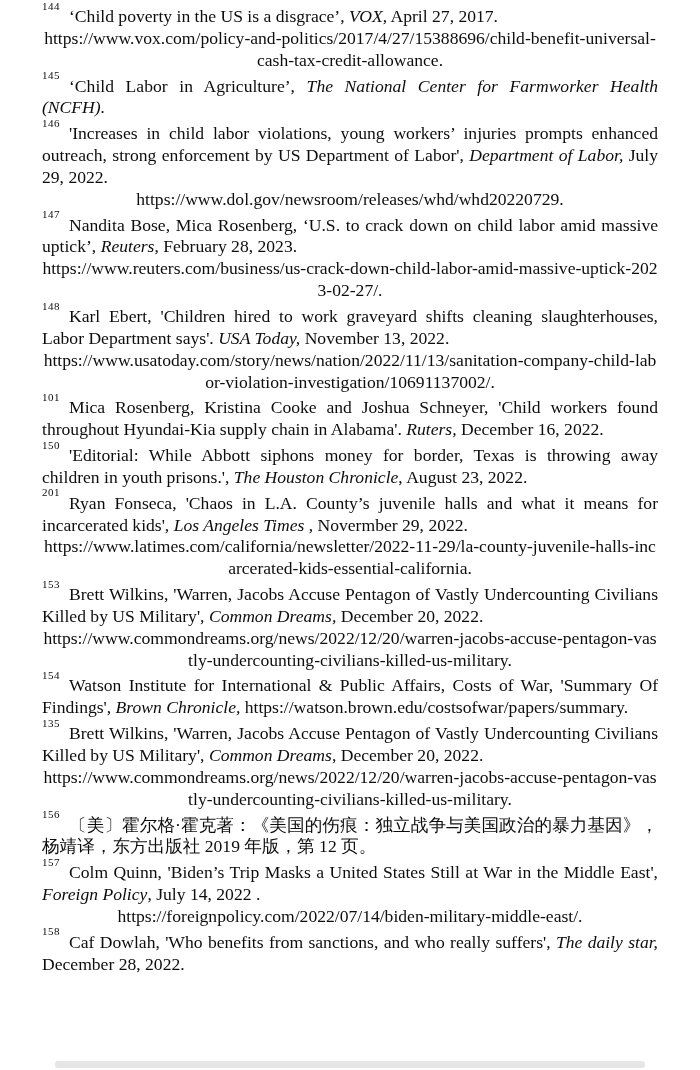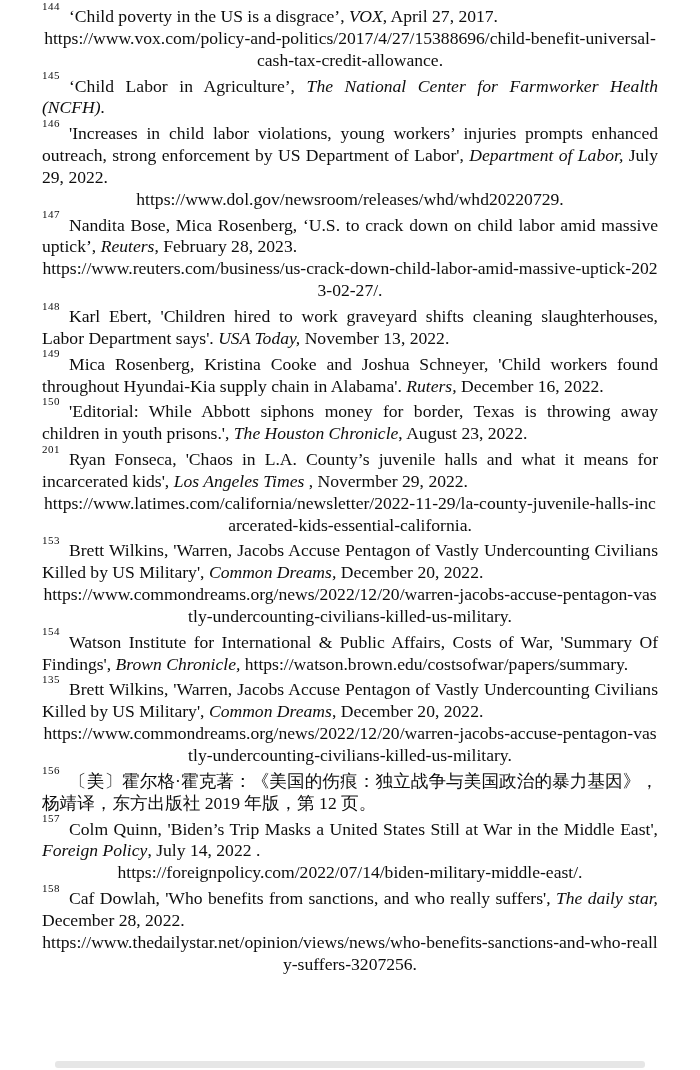--- a/index.html
+++ b/index.html
@@ -48,26 +48,26 @@
 </style>
 </head>
 <body>
 
 <div class="page">
   <div>
       <p class="fn"><sup class="fnum">144</sup><span>‘Child poverty in the US is a disgrace’, </span><span class="it">VOX</span><span>, April 27, 2017.</span><span class="url">https://www.vox.com/policy-and-politics/2017/4/27/15388696/child-benefit-universal-cash-tax-credit-allowance.</span></p>
       <p class="fn"><sup class="fnum">145</sup><span>‘Child Labor in Agriculture’, </span><span class="it">The National Center for Farmworker Health (NCFH).</span></p>
       <p class="fn"><sup class="fnum">146</sup><span>'Increases in child labor violations, young workers’ injuries prompts enhanced outreach, strong enforcement by US Department of Labor', </span><span class="it">Department of Labor,</span><span> July 29, 2022.</span><span class="url">https://www.dol.gov/newsroom/releases/whd/whd20220729.</span></p>
       <p class="fn"><sup class="fnum">147</sup><span>Nandita Bose, Mica Rosenberg, ‘U.S. to crack down on child labor amid massive uptick’, </span><span class="it">Reuters</span><span>, February 28, 2023.</span><span class="url">https://www.reuters.com/business/us-crack-down-child-labor-amid-massive-uptick-2023-02-27/.</span></p>
-      <p class="fn"><sup class="fnum">148</sup><span>Karl Ebert, 'Children hired to work graveyard shifts cleaning slaughterhouses, Labor Department says'. </span><span class="it">USA Today,</span><span> November 13, 2022.</span></p>
-      <p class="fn"><sup class="fnum">149</sup><span>Mica Rosenberg, Kristina Cooke and Joshua Schneyer, 'Child workers found throughout Hyundai-Kia supply chain in Alabama'. </span><span class="it">Ruters,</span><span> December 16, 2022.</span></p>
+      <p class="fn"><sup class="fnum">148</sup><span>Karl Ebert, 'Children hired to work graveyard shifts cleaning slaughterhouses, Labor Department says'. </span><span class="it">USA Today,</span><span> November 13, 2022.</span><span class="url">https://www.usatoday.com/story/news/nation/2022/11/13/sanitation-company-child-labor-violation-investigation/10691137002/.</span></p>
+      <p class="fn"><sup class="fnum">101</sup><span>Mica Rosenberg, Kristina Cooke and Joshua Schneyer, 'Child workers found throughout Hyundai-Kia supply chain in Alabama'. </span><span class="it">Ruters,</span><span> December 16, 2022.</span></p>
       <p class="fn"><sup class="fnum">150</sup><span>'Editorial: While Abbott siphons money for border, Texas is throwing away children in youth prisons.', </span><span class="it">The Houston Chronicle</span><span>, August 23, 2022.</span></p>
       <p class="fn"><sup class="fnum">201</sup><span>Ryan Fonseca, 'Chaos in L.A. County’s juvenile halls and what it means for incarcerated kids', </span><span class="it">Los Angeles Times </span><span>, Novermber 29, 2022.</span><span class="url">https://www.latimes.com/california/newsletter/2022-11-29/la-county-juvenile-halls-incarcerated-kids-essential-california.</span></p>
       <p class="fn"><sup class="fnum">153</sup><span>Brett Wilkins, 'Warren, Jacobs Accuse Pentagon of Vastly Undercounting Civilians Killed by US Military', </span><span class="it">Common Dreams,</span><span> December 20, 2022.</span><span class="url">https://www.commondreams.org/news/2022/12/20/warren-jacobs-accuse-pentagon-vastly-undercounting-civilians-killed-us-military.</span></p>
       <p class="fn"><sup class="fnum">154</sup><span>Watson Institute for International &amp; Public Affairs, Costs of War, 'Summary Of Findings', </span><span class="it">Brown Chronicle,</span><span> https://watson.brown.edu/costsofwar/papers/summary.</span></p>
       <p class="fn"><sup class="fnum">135</sup><span>Brett Wilkins, 'Warren, Jacobs Accuse Pentagon of Vastly Undercounting Civilians Killed by US Military', </span><span class="it">Common Dreams</span><span>, December 20, 2022.</span><span class="url">https://www.commondreams.org/news/2022/12/20/warren-jacobs-accuse-pentagon-vastly-undercounting-civilians-killed-us-military.</span></p>
       <p class="fn"><sup class="fnum">156</sup><span>〔美〕霍尔格·霍克著：《美国的伤痕：独立战争与美国政治的暴力基因》，杨靖译，东方出版社 2019 年版，第 12 页。</span></p>
       <p class="fn"><sup class="fnum">157</sup><span>Colm Quinn, 'Biden’s Trip Masks a United States Still at War in the Middle East', </span><span class="it">Foreign Policy</span><span>, July 14, 2022 .</span><span class="url">https://foreignpolicy.com/2022/07/14/biden-military-middle-east/.</span></p>
-      <p class="fn"><sup class="fnum">158</sup><span>Caf Dowlah, 'Who benefits from sanctions, and who really suffers', </span><span class="it">The daily star,</span><span> December 28, 2022.</span><span class="url">https://www.thedailystar.net/opinion/views/news/who-benefits-sanctions-and-who-really-suffers-3207256.</span></p>
+      <p class="fn"><sup class="fnum">158</sup><span>Caf Dowlah, 'Who benefits from sanctions, and who really suffers', </span><span class="it">The daily star,</span><span> December 28, 2022.</span></p>
     </div>
 </div>
 
 <div class="bottom-artifact"></div>
 
 </body></html>

